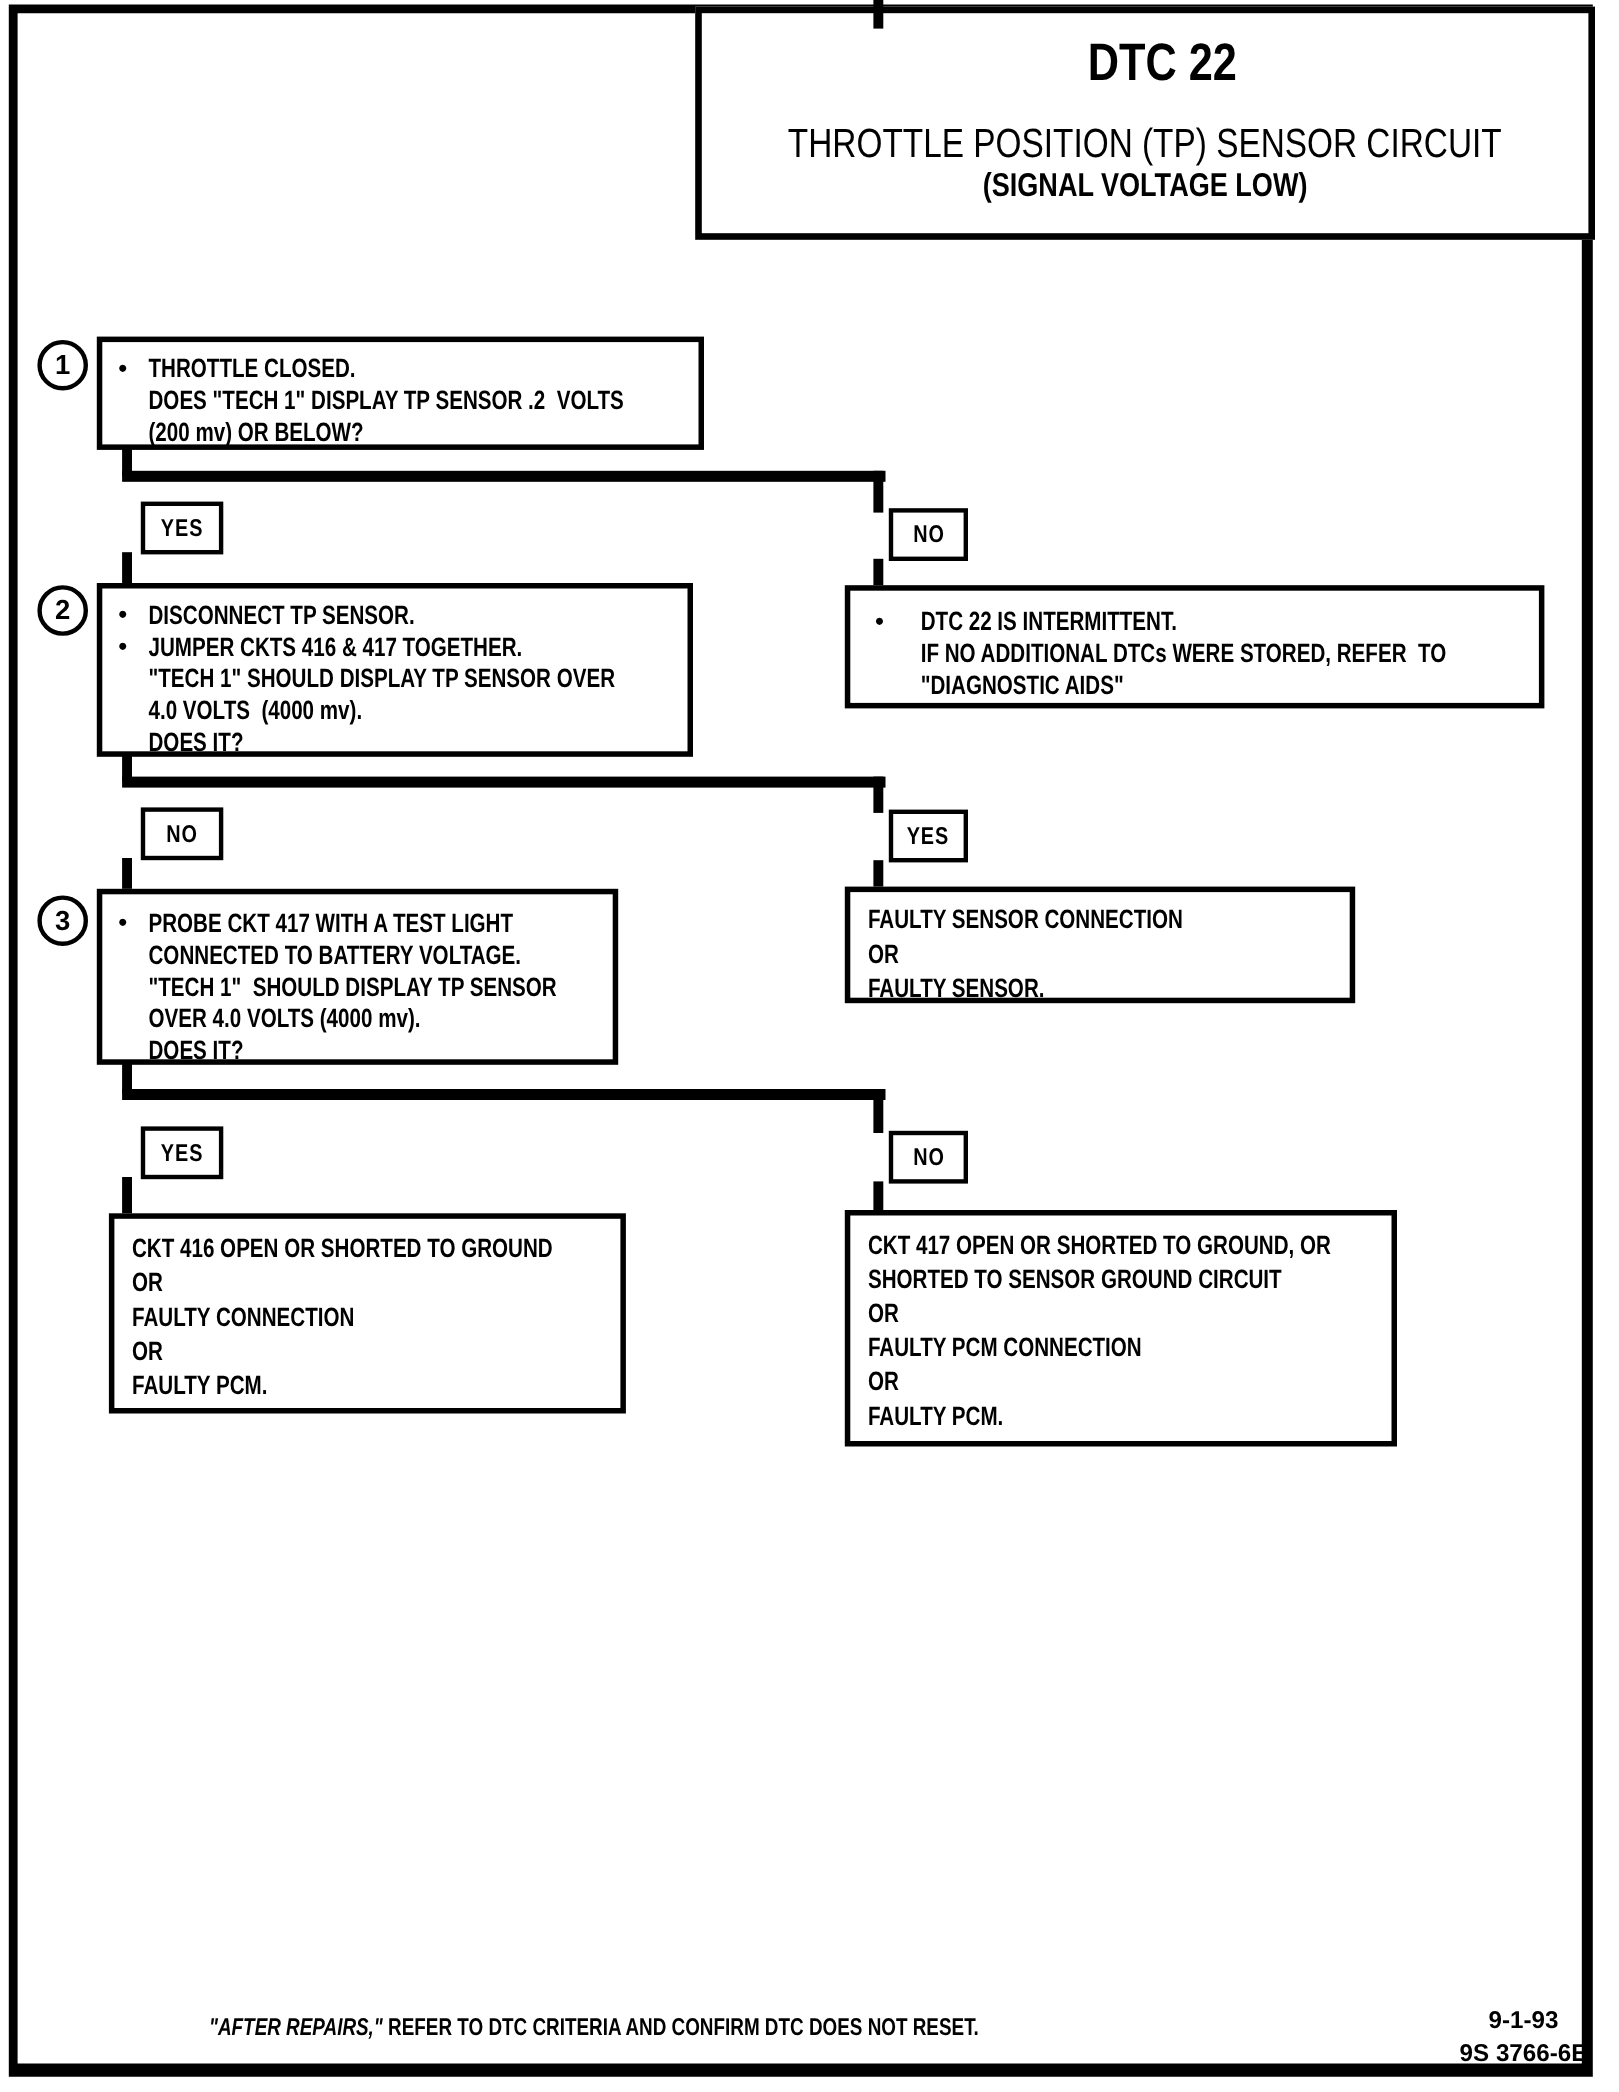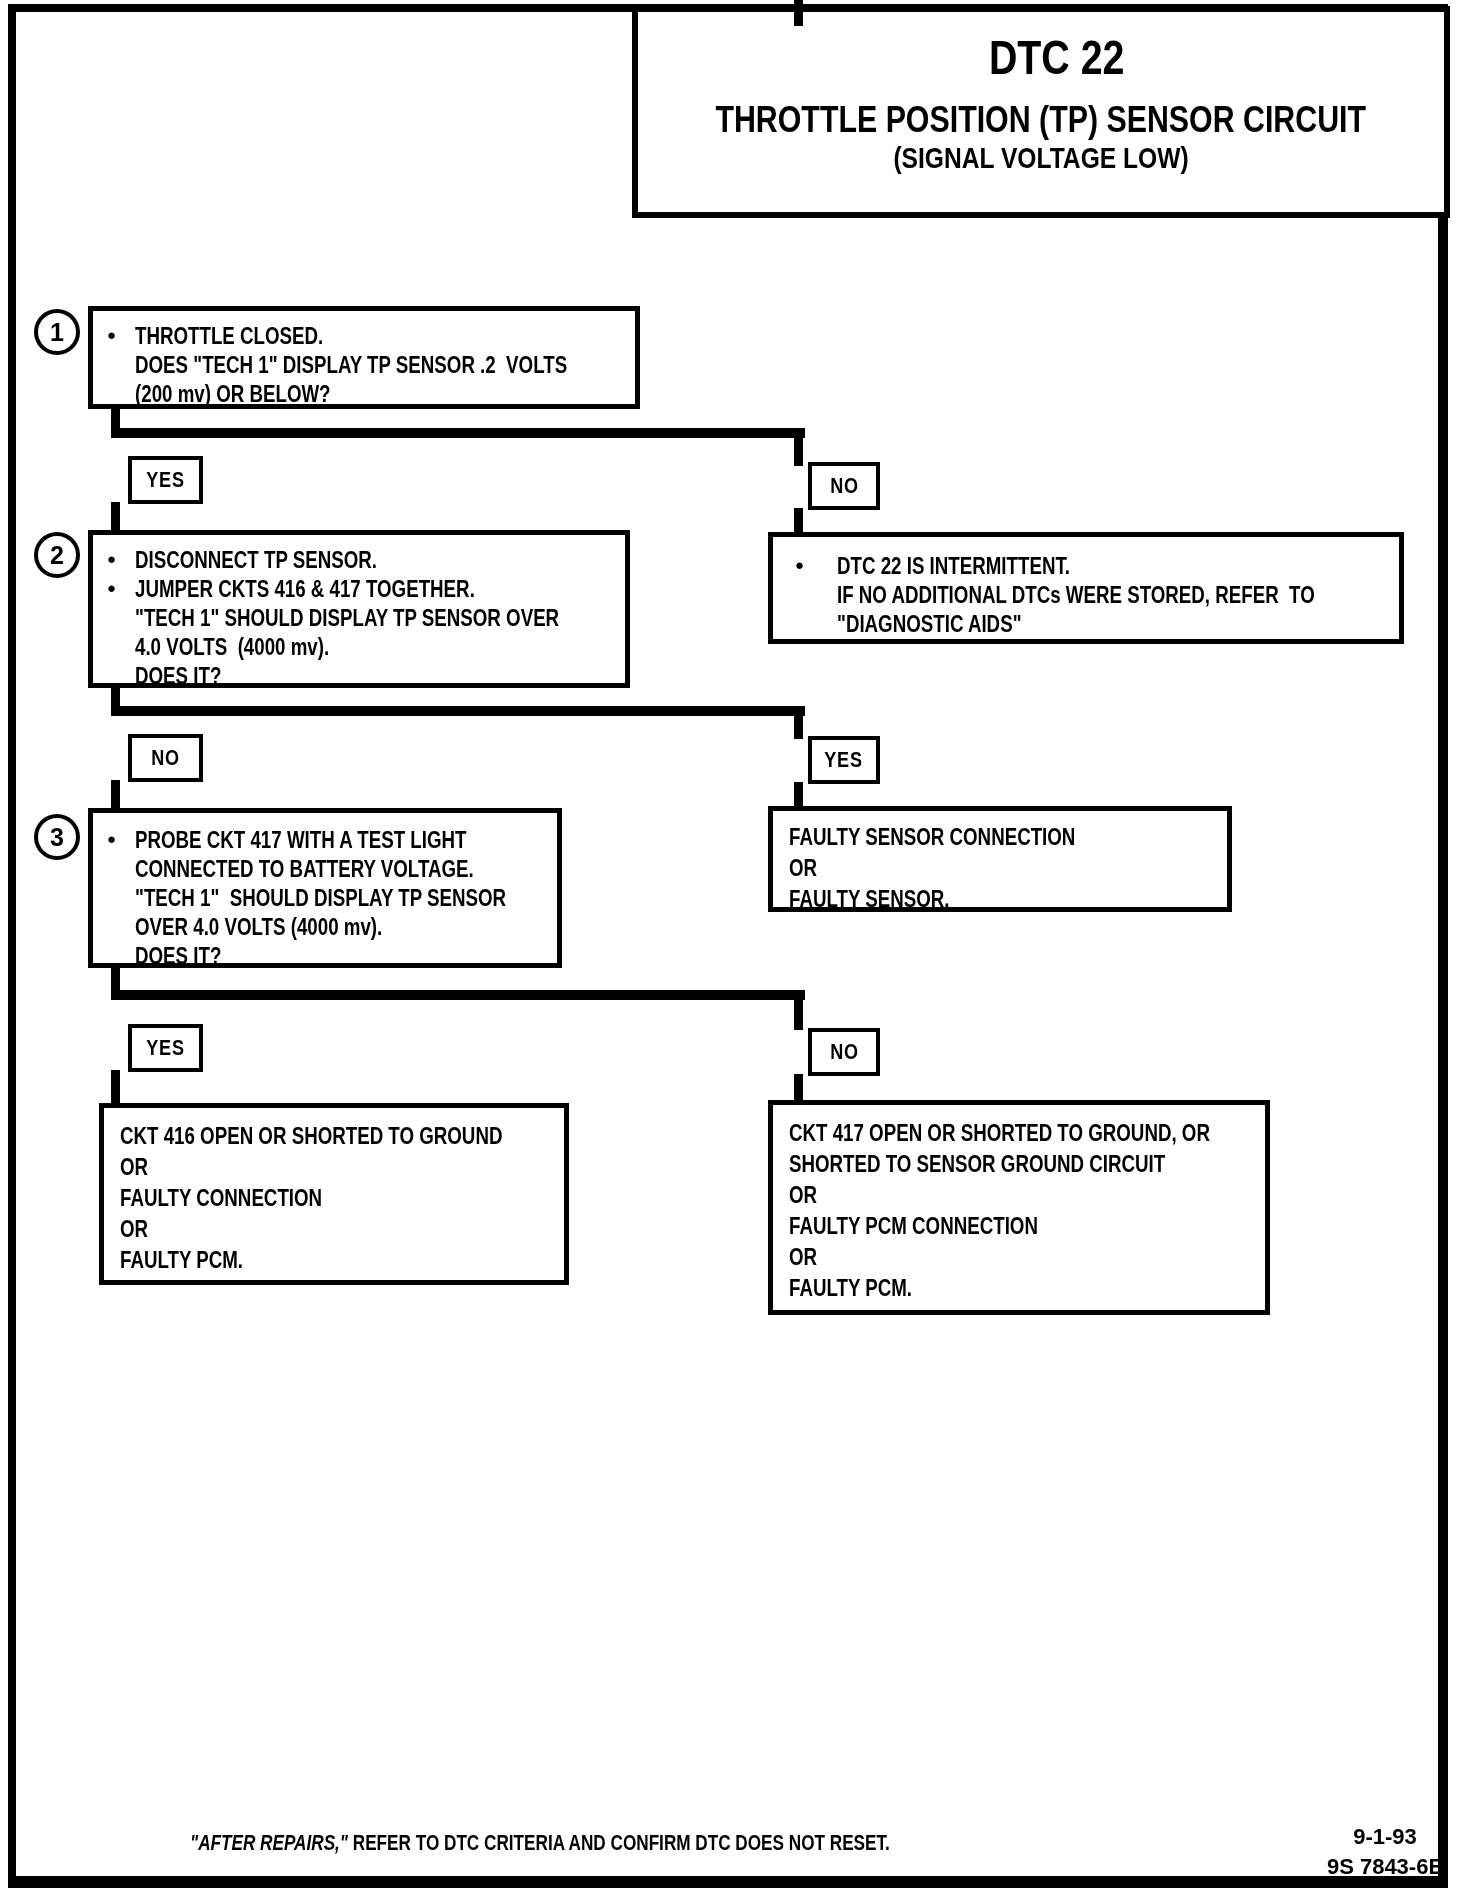--- a/index.html
+++ b/index.html
@@ -12,21 +12,21 @@
     position:absolute; left:8px; top:4px; width:1440px; height:1884px;
     border-style:solid; border-color:#000; border-width:8px 10px 12px 8px;
     box-sizing:border-box; pointer-events:none;
   }
   .title-box {
     position:absolute; left:632px; top:6px; width:818px; height:212px;
     border:6px solid #000; box-sizing:border-box; background:#fff;
     text-align:center; padding-top:18px;
   }
   .t1 { font-size:48px; font-weight:700; line-height:56px;margin-left:32px; }
-  .t2 { font-size:37px; font-weight:700; line-height:44px; margin-top:12px;text-align:center; }
+  .t2 { font-size:37px; font-weight:400; line-height:44px; margin-top:23px;text-align:center; }
   .t3 { font-size:30px; font-weight:700; line-height:32px; }
   .cx  { display:inline-block; transform:scaleX(0.78); transform-origin:0 50%; white-space:pre; }
   .cxc { display:inline-block; transform:scaleX(0.82); transform-origin:50% 50%; white-space:pre; }
   .qbox, .rbox {
     position:absolute; border:5px solid #000; box-sizing:border-box; background:#fff;
     font-size:24px; font-weight:700;
   }
   .qbox { padding-top:10px; }
   .rbox { padding-top:10px; }
   .bline  { position:relative; padding-left:42px; line-height:29px; }
@@ -166,16 +166,16 @@
     <div class="rline"><span class="cx">FAULTY PCM CONNECTION</span></div>
     <div class="rline"><span class="cx">OR</span></div>
     <div class="rline"><span class="cx">FAULTY PCM.</span></div>
   </div>
 
   <div class="footer-note" style="left:190px;top:1830px">
     <span class="cx"><i>"AFTER REPAIRS,"</i><span> REFER TO DTC CRITERIA AND CONFIRM DTC DOES NOT RESET.</span></span>
   </div>
   <div class="footer-id" style="left:1310px;top:1822px;width:150px">
     <div>9-1-93</div>
-    <div>9S 7843-6E</div>
+    <div>9S 3766-6E</div>
   </div>
 
 </div>
 
 </body></html>

